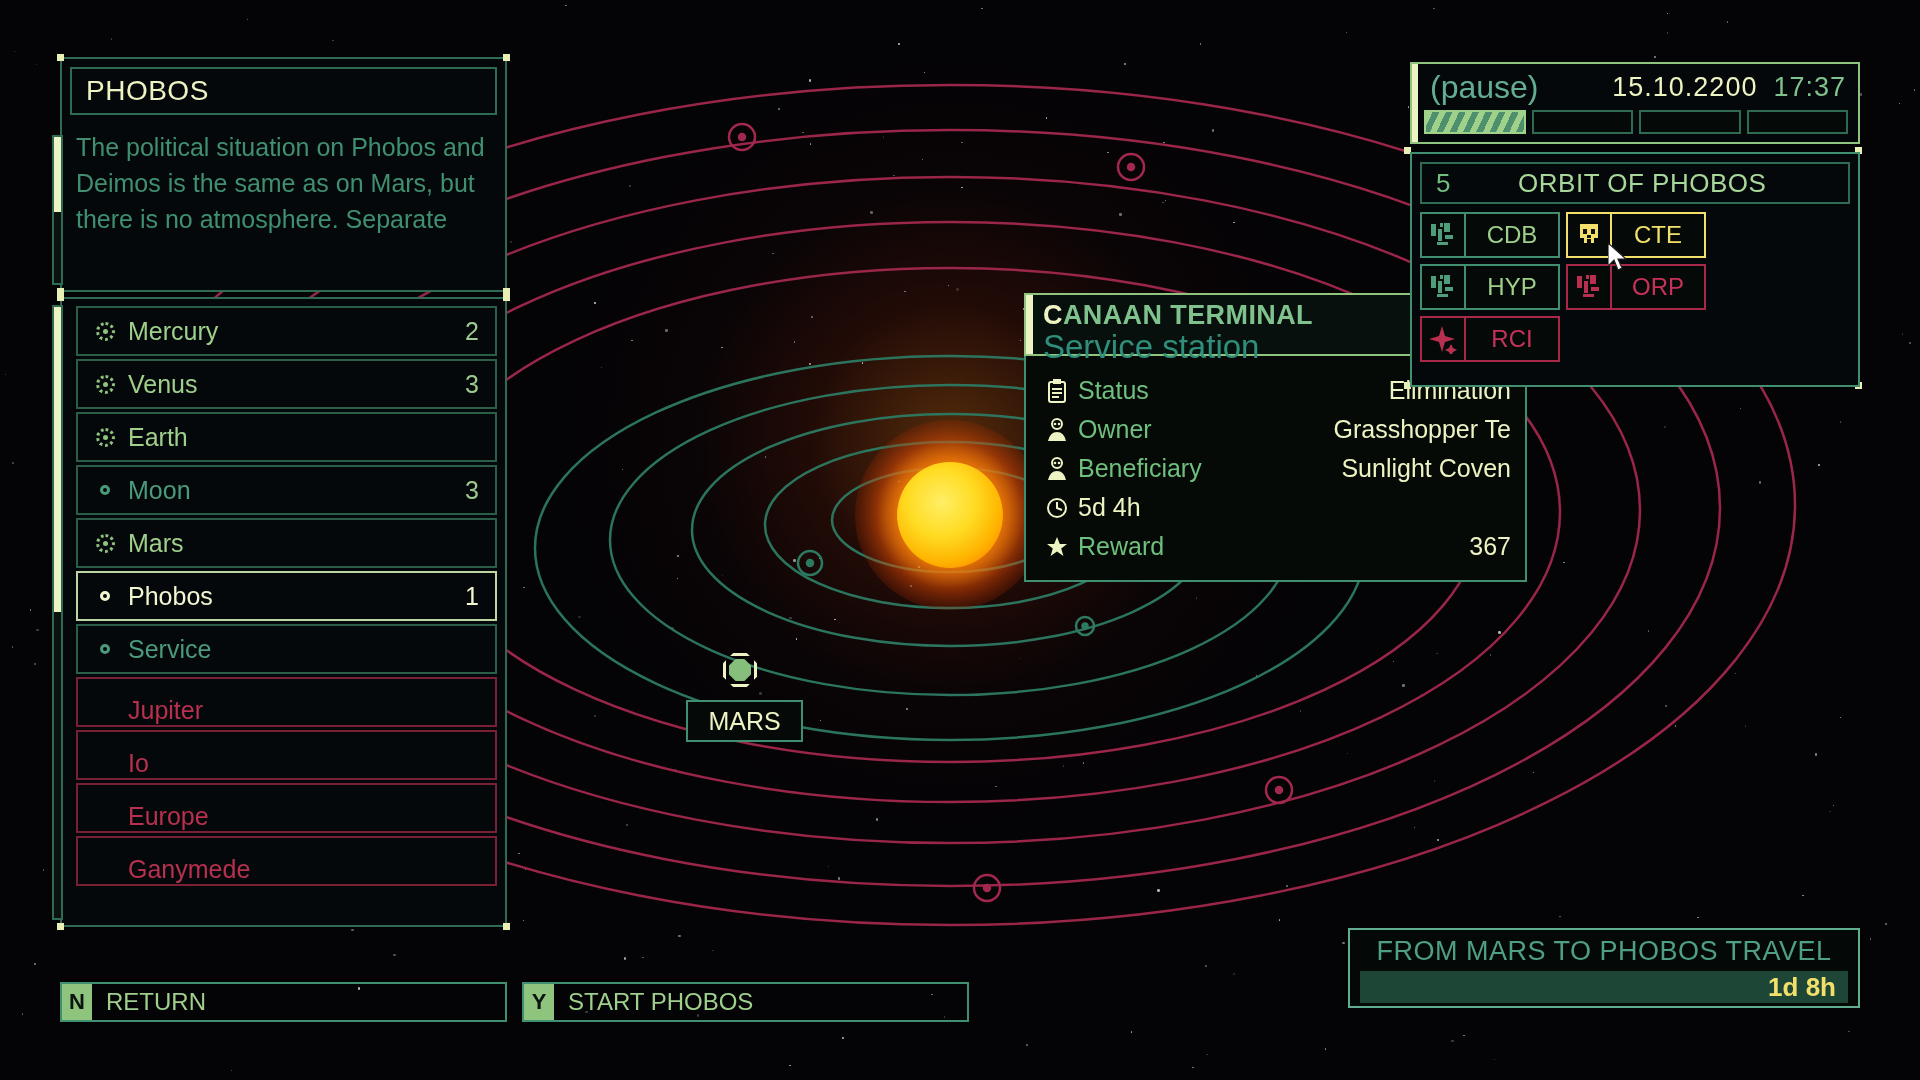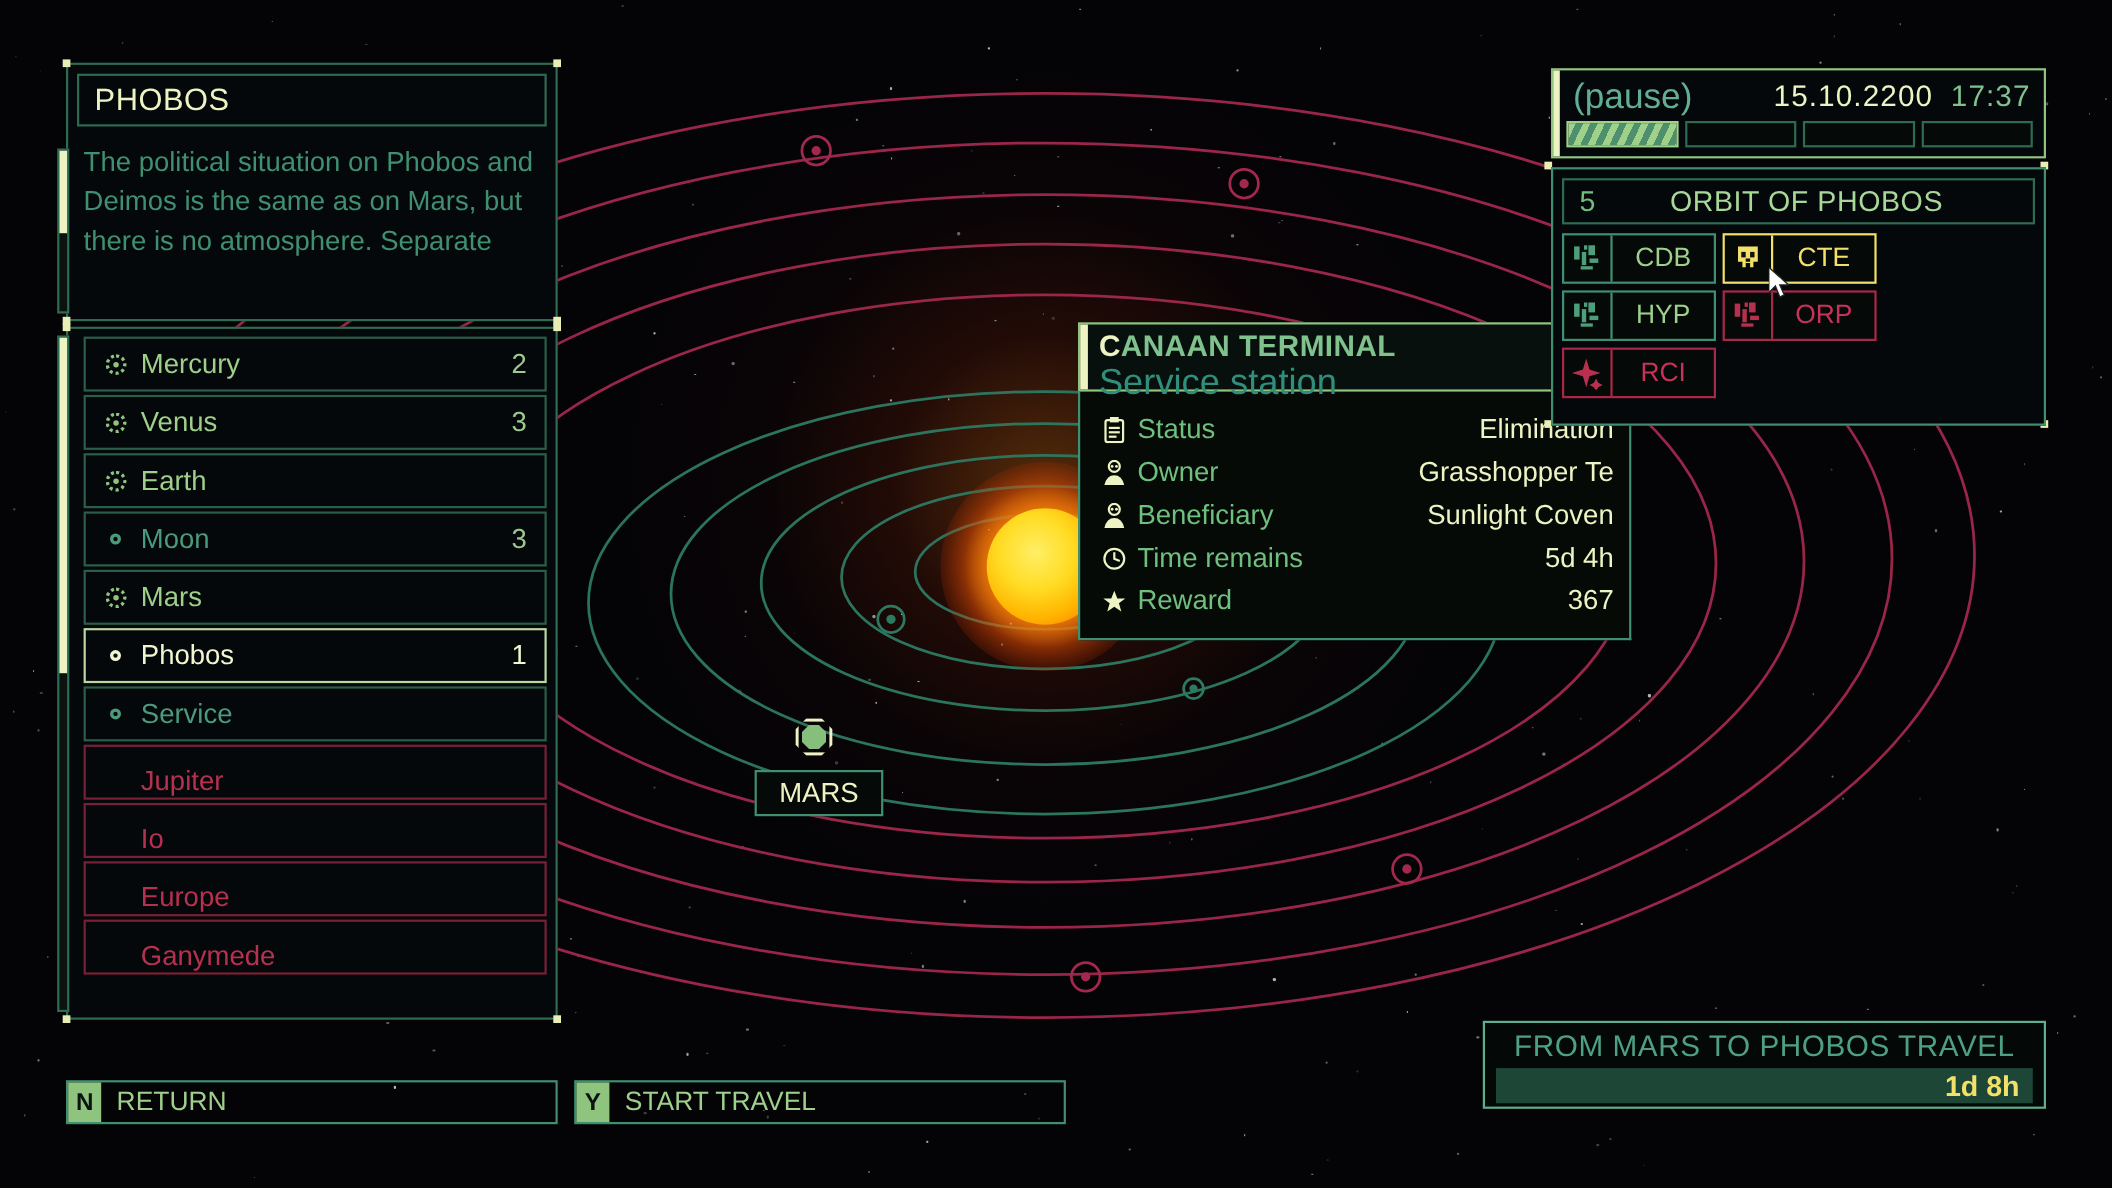--- a/index.html
+++ b/index.html
@@ -127,21 +127,21 @@
     clip-path: polygon(30% 0,70% 0,100% 30%,100% 70%,70% 100%,30% 100%,0 70%,0 30%);
   }
   #mars-label {
     position: absolute; left: 686px; top: 700px; width: 117px; height: 42px;
     border: 2px solid #3f8f70; background: #050a08;
     display: flex; align-items: center; justify-content: center;
     color: #edf3c2; font-size: 25px;
   }
 
   
-  #tooltip { left: 980px; top: 293px; width: 503px; }
+  #tooltip { left: 1024px; top: 293px; width: 503px; }
   #tt-head {
     position: relative; height: 63px;
     border: 2px solid #8fc47f; background: #07100c;
     padding: 5px 0 0 17px;
   }
   #tt-head::before {
     content: ""; position: absolute; left: 0; top: 0; bottom: 0; width: 7px; background: #edf3c2;
   }
   #tt-name { color: #7fc28d; font-size: 27px; font-weight: 700; letter-spacing: .4px; }
   #tt-name::first-letter { color: #edf3c2; }
@@ -627,21 +627,21 @@
   <div class="vscroll-track" style="left:52px;top:305px;height:615px;">
     <div class="vscroll-thumb" style="top:0;height:305px;"></div>
   </div>
 
   <div class="actionbtn" style="left:60px;top:982px;width:447px;">
     <div class="keycap">N</div>
     <div class="actlabel">RETURN</div>
   </div>
   <div class="actionbtn" style="left:522px;top:982px;width:447px;">
     <div class="keycap">Y</div>
-    <div class="actlabel">START TRAVEL</div>
+    <div class="actlabel">START PHOBOS</div>
   </div>
 
   <div class="panel" id="tooltip">
     <div id="tt-head">
       <div id="tt-name">CANAAN TERMINAL</div>
       <div id="tt-sub">Service station</div>
     </div>
     <div id="tt-body">
         <div class="ttrow">
           <span class="tticon">
@@ -680,21 +680,20 @@
           <span class="ttlabel">Beneficiary</span>
           <span class="ttvalue">Sunlight Coven</span>
         </div>
         <div class="ttrow">
           <span class="tticon">
             <svg width="22" height="24" viewBox="0 0 22 24">
               <circle cx="11" cy="12" r="9" fill="none" stroke="#edf3c2" stroke-width="2"></circle>
               <path d="M11 6 L11 12 L16 14" fill="none" stroke="#edf3c2" stroke-width="2"></path>
             </svg>
           </span>
-          <span class="ttlabel">Time remains</span>
           <span class="ttvalue">5d 4h</span>
         </div>
         <div class="ttrow">
           <span class="tticon">
             <svg width="22" height="24" viewBox="0 0 22 24">
               <polygon points="11,2 13.8,9 21,9 15.2,13.4 17.4,21 11,16.6 4.6,21 6.8,13.4 1,9 8.2,9" fill="#edf3c2"></polygon>
             </svg>
           </span>
           <span class="ttlabel">Reward</span>
           <span class="ttvalue">367</span>

